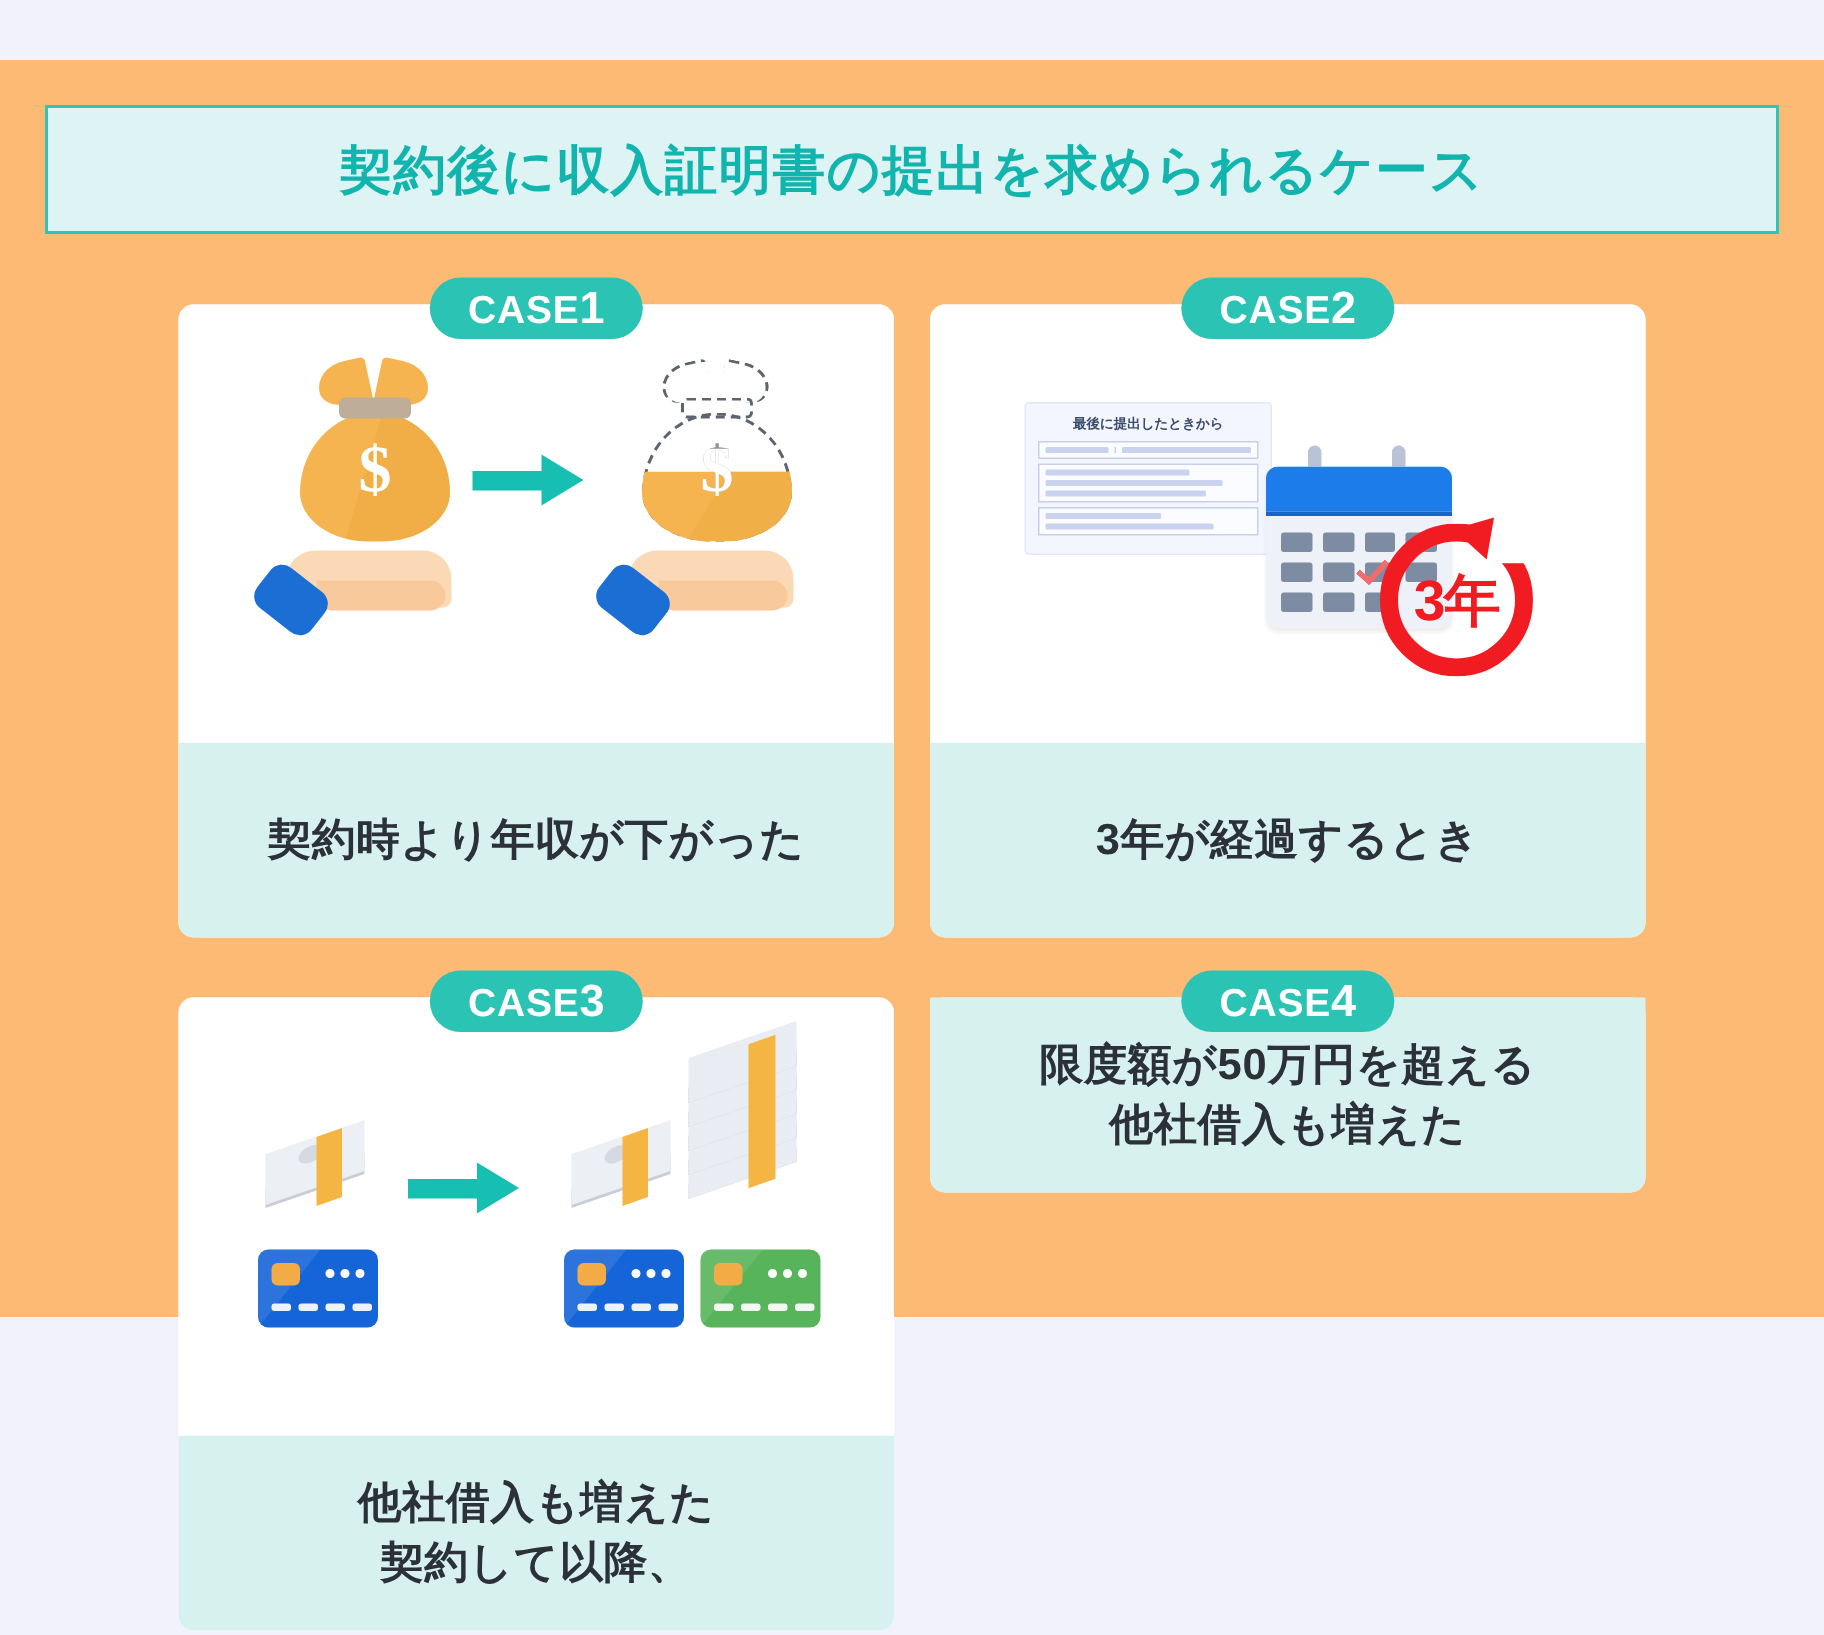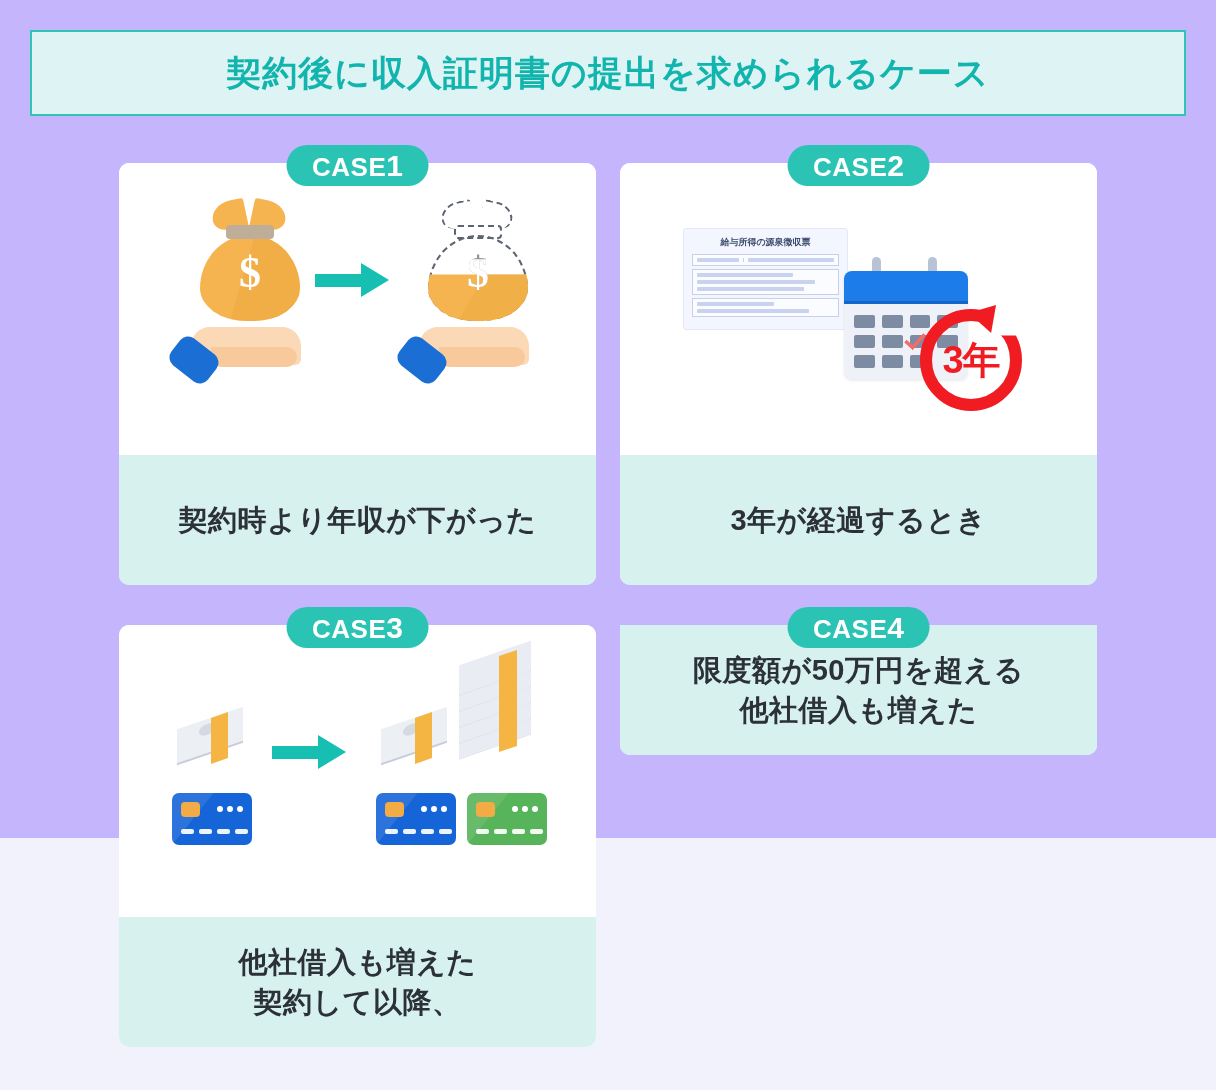--- a/index.html
+++ b/index.html
@@ -7,21 +7,22 @@
     width: 1216px;
     height: 1090px;
     background: #f2f2fd;
     font-family: "Liberation Sans", "DejaVu Sans", sans-serif;
     overflow: hidden;
   }
   .page {
     position: relative;
     width: 1216px;
     height: 838px;
-    background: #c4b5fd;
+    background: #fdba74;
+    margin-top: 40px;
   }
 
   
   .title-banner {
     position: absolute;
     left: 30px;
     top: 30px;
     width: 1156px;
     height: 86px;
     background: #ddf3f4;
@@ -556,21 +557,21 @@
 
   <div class="card card-2">
     <div class="case-badge">
       <span class="case-word">CASE</span>
         <span class="case-num">2</span>
     </div>
     <div class="card-illu">
       <div class="illu-2">
 
         <div class="doc-card">
-          <div class="doc-title">給与所得の源泉徴収票</div>
+          <div class="doc-title">最後に提出したときから</div>
           <div class="doc-box doc-split">
             <div>
                 <div class="doc-dash" style="width:100%"></div>
               </div>
             <div>
                 <div class="doc-dash" style="width:100%"></div>
               </div>
           </div>
           <div class="doc-box">
             <div class="doc-row">

